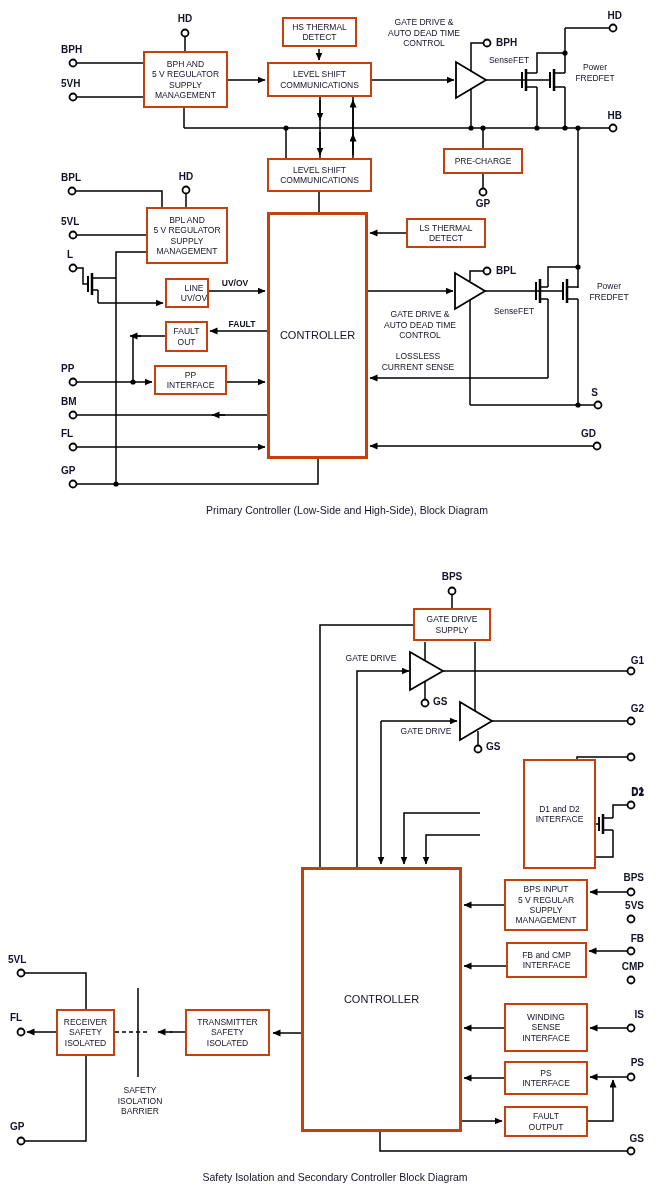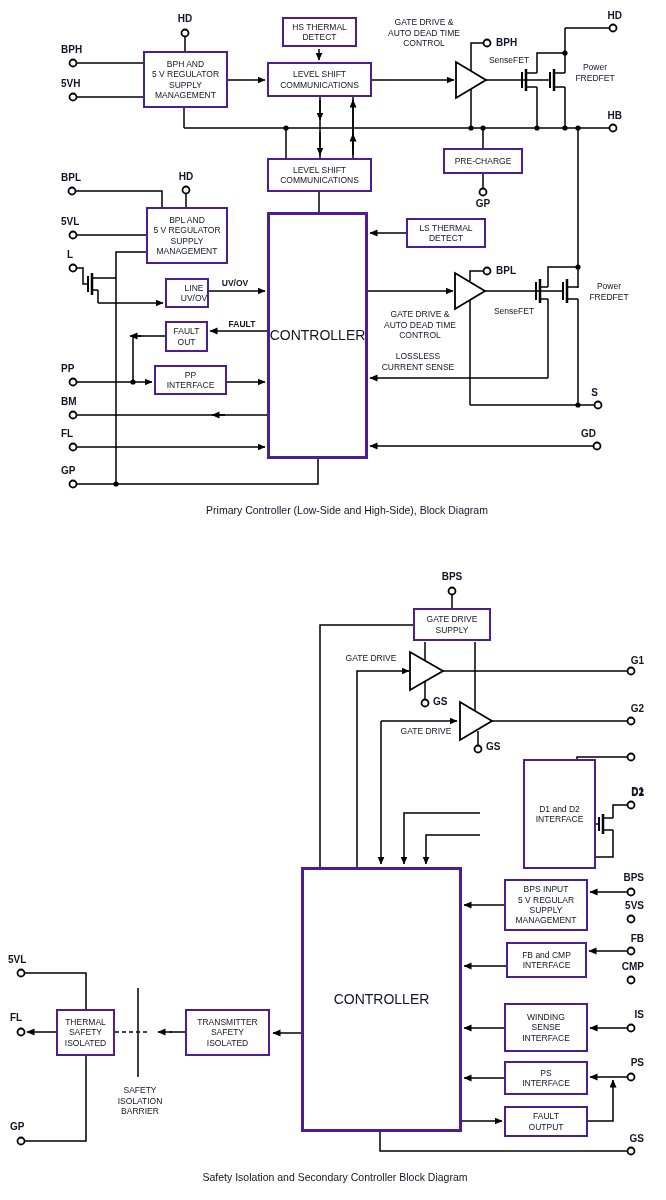--- a/index.html
+++ b/index.html
@@ -1,22 +1,22 @@
 <!DOCTYPE html>
 <html><head>
 <meta charset="utf-8">
 <style>
   html,body{margin:0;padding:0;background:#ffffff;}
   #stage{position:relative;width:666px;height:1200px;background:#ffffff;overflow:hidden;
          font-family:"Liberation Sans",sans-serif;color:#131327;}
   #wires{position:absolute;left:0;top:0;}
-  .box{position:absolute;border:2px solid #4c1d95;background:#fff;display:flex;align-items:center;
+  .box{position:absolute;border:2px solid #c2410c;background:#fff;display:flex;align-items:center;
        justify-content:center;text-align:center;white-space:pre-line;
        font:400 8.5px/1.22 "Liberation Sans",sans-serif;color:#131327;box-sizing:border-box;z-index:3;}
-  .thick{border-width:3px;font-size:14px;}
+  .thick{border-width:3px;font-size:11px;}
   .lbl{position:absolute;text-align:center;white-space:pre-line;
        font:400 8.5px/1.25 "Liberation Sans",sans-serif;color:#131327;z-index:3;}
   .pin{position:absolute;font:700 10px/1 "Liberation Sans",sans-serif;color:#131327;z-index:3;}
   .ctr{text-align:center;} .rt{text-align:right;} .bold{font-weight:700;}
   .cap{position:absolute;font:400 10.5px/1.2 "Liberation Sans",sans-serif;color:#131327;
        text-align:center;z-index:3;}
 </style>
 </head>
 <body>
 
@@ -302,21 +302,21 @@
 MANAGEMENT</div>
 <div class="box" style="left:506px;top:942px;width:81px;height:36px;">FB and CMP
 INTERFACE</div>
 <div class="box" style="left:504px;top:1003px;width:84px;height:49px;">WINDING
 SENSE
 INTERFACE</div>
 <div class="box" style="left:504px;top:1061px;width:84px;height:34px;">PS
 INTERFACE</div>
 <div class="box" style="left:504px;top:1106px;width:84px;height:31px;">FAULT
 OUTPUT</div>
-<div class="box" style="left:56px;top:1009px;width:59px;height:47px;">THERMAL
+<div class="box" style="left:56px;top:1009px;width:59px;height:47px;">RECEIVER
 SAFETY
 ISOLATED</div>
 <div class="box" style="left:185px;top:1009px;width:85px;height:47px;">TRANSMITTER
 SAFETY
 ISOLATED</div>
 
 <div class="lbl" style="left:338px;top:653px;width:66px;">GATE DRIVE</div>
 <div class="lbl" style="left:393px;top:726px;width:66px;">GATE DRIVE</div>
 <div class="lbl" style="left:103px;top:1085px;width:74px;">SAFETY
 ISOLATION

